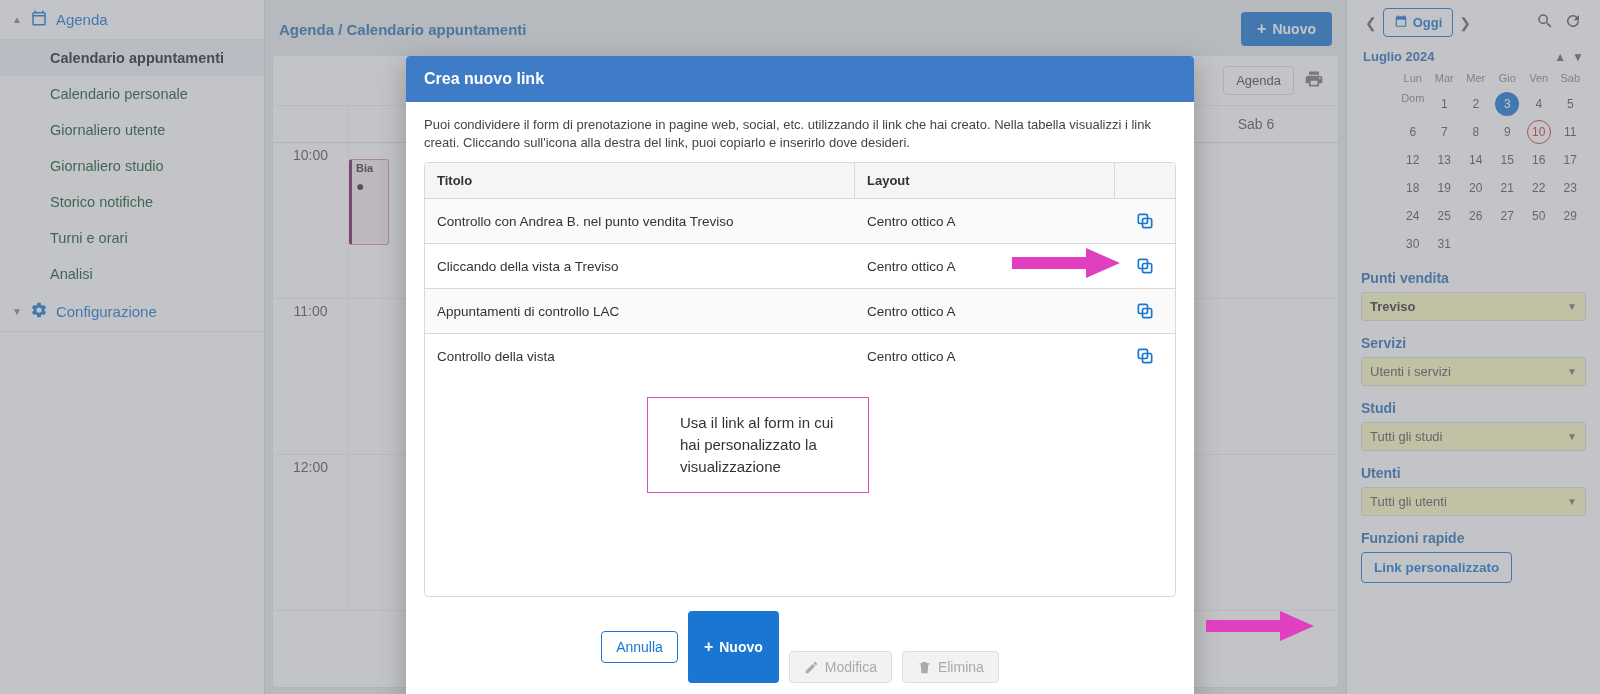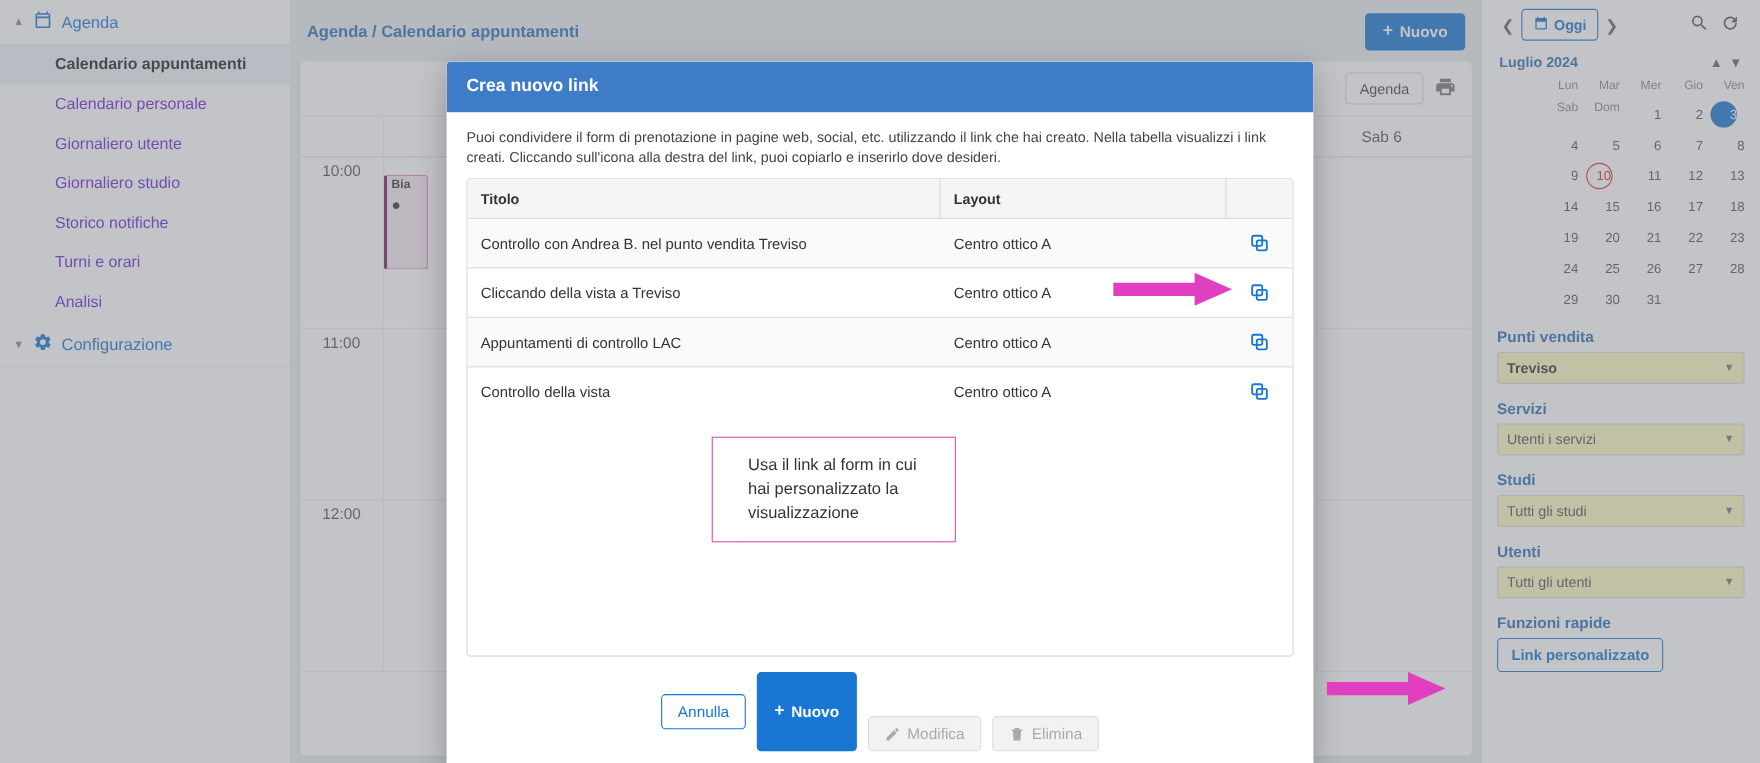--- a/index.html
+++ b/index.html
@@ -35,21 +35,21 @@
   }
   .sb-group-header {
     display: flex; align-items: center; gap: 8px;
     padding: 9px 12px; color: var(--blue);
     font-size: 15px; cursor: pointer;
     border-bottom: 1px solid #eee;
   }
   .sb-group-header .chev { font-size: 10px; color: #888; }
   .sb-item {
     padding: 10px 12px 10px 50px;
-    font-size: 14.5px; color: #6d28d9; cursor: pointer;
+    font-size: 14.5px; color: #14532d; cursor: pointer;
   }
   .sb-item.selected { background: var(--sidebar-sel); font-weight: 600; color: #222; }
   
   .main {
     flex: 1; display: flex; flex-direction: column;
     padding: 8px; gap: 6px; min-width: 0;
   }
   .topbar {
     display: flex; justify-content: space-between; align-items: center;
     padding: 4px 6px;
@@ -114,22 +114,22 @@
   .rp-top .icon { color: #555; cursor: pointer; padding: 0 4px; }
   .rp-top .icon svg { width: 18px; height: 18px; }
   .mini-cal { margin-top: 6px; }
   .mini-cal-head {
     display: flex; justify-content: space-between; align-items: center;
     font-weight: 600; color: var(--blue-dark); padding: 4px 2px 8px;
   }
   .mc-nav { display: flex; gap: 6px; color: #666; }
   .mc-nav span { cursor: pointer; font-size: 12px; }
   .mc-grid {
-    display: grid; grid-template-columns: repeat(5, 1fr);
-    gap: 4px 0; text-align: right; font-size: 12px; color: #555; margin-left: 36px;
+    display: grid; grid-template-columns: repeat(6, 1fr);
+    gap: 4px 0; text-align: center; font-size: 12px; color: #555; margin-left: 36px;
   }
   .mc-dow { font-size: 11px; color: #888; padding-bottom: 4px; }
   .mc-day { padding: 5px 0; border-radius: 50%; cursor: pointer; }
   .mc-day.sel { background: var(--blue); color: #fff; width: 24px; height: 24px; line-height: 14px; margin: 0 auto; }
   .mc-day.today-ring { border: 1px solid #d32f2f; color: #d32f2f; width: 24px; height: 24px; line-height: 12px; margin: 0 auto; }
   .rp-section-title { color: var(--blue-dark); font-weight: 600; margin: 14px 0 6px; font-size: 14px; }
   .rp-select {
     width: 100%; border: 1px solid var(--border); border-radius: 3px;
     background: #fef9c3; color: #555; padding: 6px 8px; font-size: 13px;
     display: flex; justify-content: space-between; align-items: center; cursor: pointer;
@@ -375,21 +375,21 @@
           <div class="mc-day">18</div>
           <div class="mc-day">19</div>
           <div class="mc-day">20</div>
           <div class="mc-day">21</div>
           <div class="mc-day">22</div>
           <div class="mc-day">23</div>
           <div class="mc-day">24</div>
           <div class="mc-day">25</div>
           <div class="mc-day">26</div>
           <div class="mc-day">27</div>
-          <div class="mc-day">28</div>
+          <div class="mc-day">50</div>
           <div class="mc-day">29</div>
           <div class="mc-day">30</div>
           <div class="mc-day">31</div>
         </div>
     </div>
 
     <div class="rp-section-title">Punti vendita</div>
     <div class="rp-select">
       <span style="font-weight:600;color:#333">Treviso</span>
       <span class="caret">▼</span>

